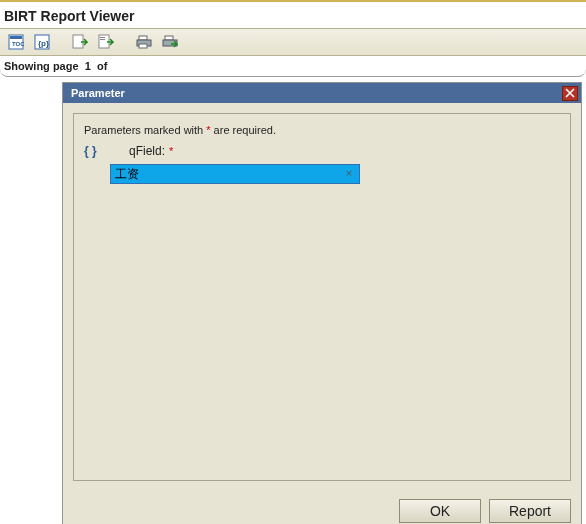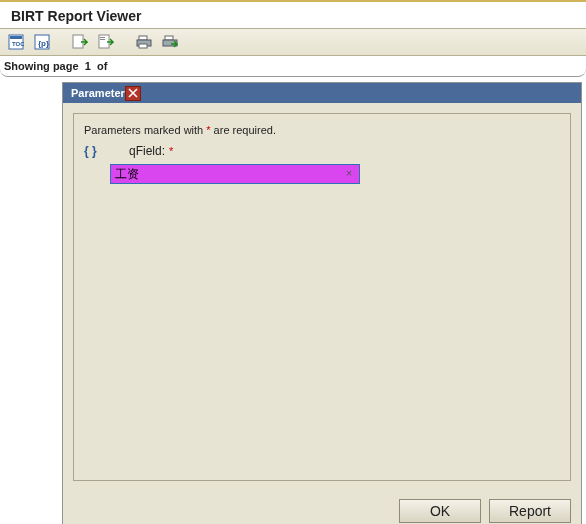--- a/index.html
+++ b/index.html
@@ -15,21 +15,21 @@
   }
   .top-rule {
     height: 2px;
     background: #d2b458;
     width: 100%;
   }
   .app-title {
     font-size: 14px;
     font-weight: bold;
     color: #222;
-    padding: 6px 4px 4px 11px;
+    padding: 6px 4px 4px 4px;
     font-family: Verdana, Arial, sans-serif;
   }
   .toolbar {
     height: 28px;
     background: linear-gradient(#f2efe4, #e6e2cf);
     border-top: 1px solid #b5b090;
     border-bottom: 1px solid #b5b090;
     display: flex;
     align-items: center;
     padding: 0 6px;
@@ -69,21 +69,21 @@
     box-shadow: none;
   }
   .dlg-title {
     height: 20px;
     background: #4a6a99;
     color: #fff;
     font-size: 11px;
     font-weight: bold;
     display: flex;
     align-items: center;
-    justify-content: flex-start;
+    justify-content: space-between;
     padding: 0 3px 0 8px;
   }
   .close-btn {
     width: 16px;
     height: 15px;
     background: #b33426;
     border: 1px solid #7a1d12;
     display: flex;
     align-items: center;
     justify-content: center;
@@ -130,21 +130,21 @@
     position: relative;
     display: inline-block;
   }
   .text-input {
     width: 250px;
     height: 20px;
     border: 1px solid #7a7a7a;
     font-size: 12px;
     padding: 0 20px 0 4px;
     font-family: SimSun, Arial, sans-serif;
-    background: #d946ef;
+    background: #0ea5e9;
     outline: 1px solid #2f6fb5;
     outline-offset: -1px;
   }
   .clear-x {
     position: absolute;
     right: 4px;
     top: 2px;
     width: 14px;
     height: 14px;
     display: flex;

